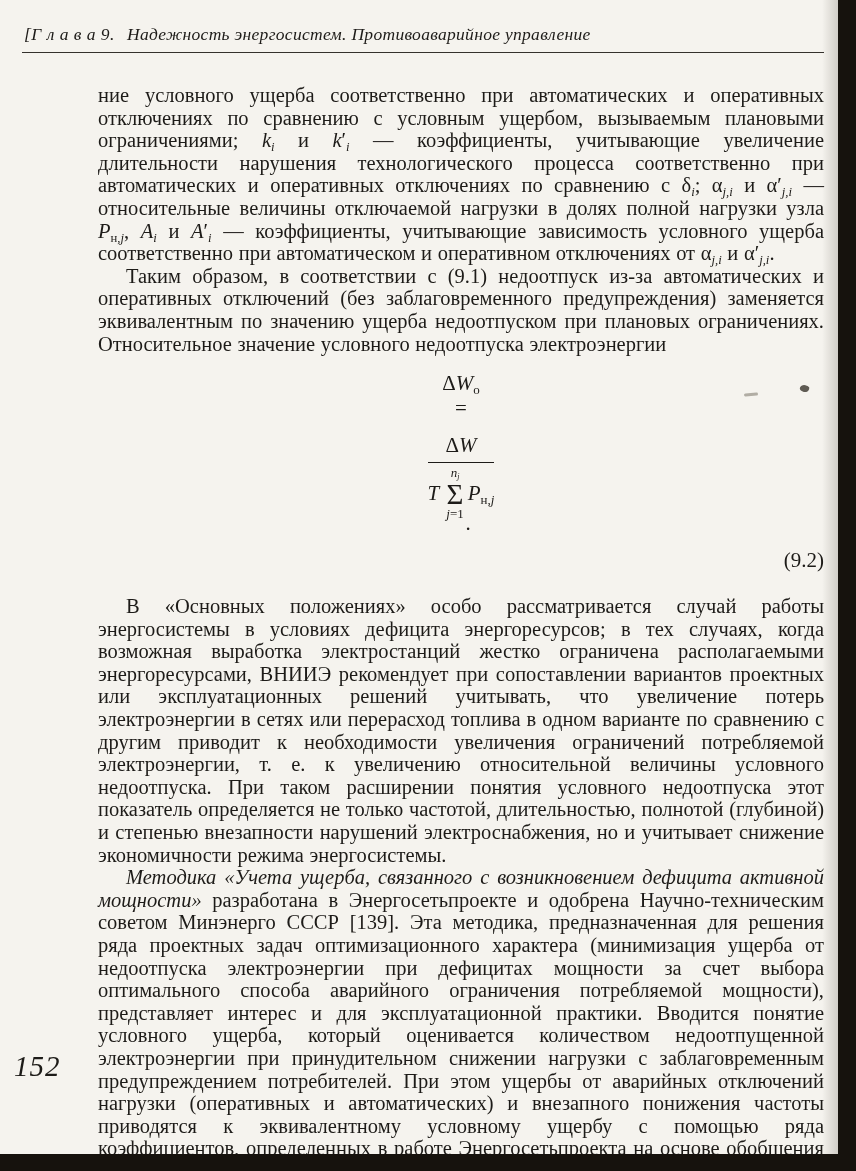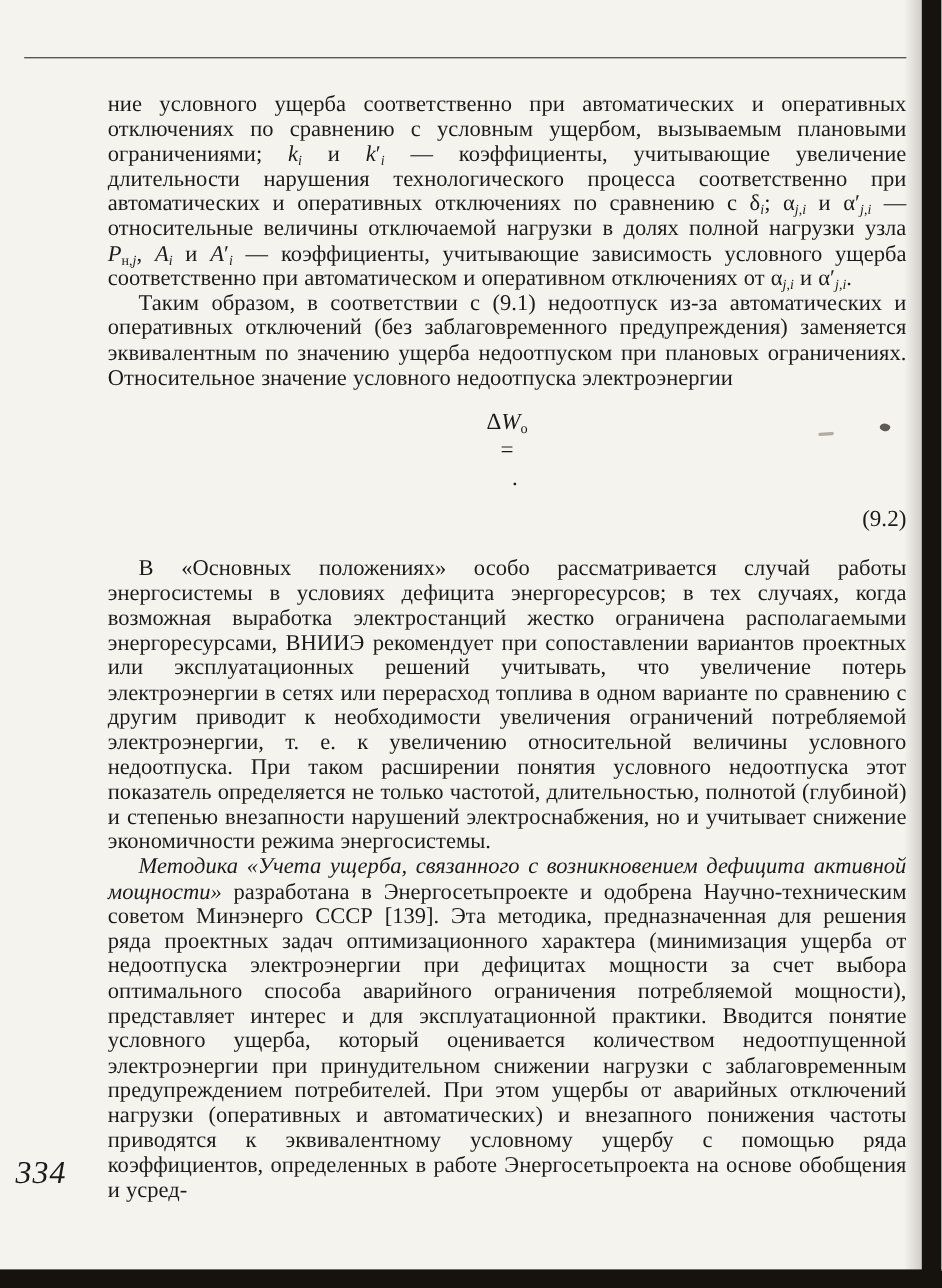--- a/index.html
+++ b/index.html
@@ -92,38 +92,53 @@
     position: absolute; left: 744px; top: 393px; width: 14px; height: 3px;
     background: #6e675a; border-radius: 2px; opacity: 0.5;
     transform: rotate(-4deg);
   }
 </style>
 </head>
 <body>
 
 <div class="page">
 
+  <header class="running-header">
+    <span class="chapter-label">[Г л а в а  9.</span><span class="chapter-title">Надежность энергосистем. Противоаварийное управление</span>
+  </header>
   <div class="header-rule"></div>
 
   <main class="body-col">
     <p class="noindent">ние условного ущерба соответственно при автоматических и оперативных отключениях по сравнению с условным ущербом, вызываемым плановыми ограничениями; <i>k<sub>i</sub></i> и <i>k</i>′<sub><i>i</i></sub> — коэффициенты, учитывающие увеличение длительности нарушения технологического процесса соответственно при автоматических и оперативных отключениях по сравнению с δ<sub><i>i</i></sub>; α<sub><i>j,i</i></sub> и α′<sub><i>j,i</i></sub> — относительные величины отключаемой нагрузки в долях полной нагрузки узла <i>P</i><sub>н,<i>j</i></sub>, <i>A<sub>i</sub></i> и <i>A</i>′<sub><i>i</i></sub> — коэффициенты, учитывающие зависимость условного ущерба соответственно при автоматическом и оперативном отключениях от α<sub><i>j,i</i></sub> и α′<sub><i>j,i</i></sub>.</p>
     <p>Таким образом, в соответствии с (9.1) недоотпуск из-за автоматических и оперативных отключений (без заблаговременного предупреждения) заменяется эквивалентным по значению ущерба недоотпуском при плановых ограничениях. Относительное значение условного недоотпуска электроэнергии</p>
 
     <div class="equation-row">
       <span class="eq-lhs">Δ<i>W</i><sub>о</sub></span>
       <span class="eq-eq">=</span>
+      <span class="frac">
+        <span class="frac-num">Δ<i>W</i></span>
+        <span class="frac-den">
+          <span class="den-coeff"><i>T</i></span>
+          <span class="sum">
+            <span class="sum-up"><i>n<sub>j</sub></i></span>
+            <span class="sum-sigma">Σ</span>
+            <span class="sum-low"><i>j</i>=1</span>
+          </span>
+          <span class="den-term"><i>P</i><sub>н,<i>j</i></sub></span>
+        </span>
+      </span>
       <span class="eq-dot">.</span>
       <span class="eq-num">(9.2)</span>
     </div>
 
     <p>В «Основных положениях» особо рассматривается случай работы энергосистемы в условиях дефицита энергоресурсов; в тех случаях, когда возможная выработка электростанций жестко ограничена располагаемыми энергоресурсами, ВНИИЭ рекомендует при сопоставлении вариантов проектных или эксплуатационных решений учитывать, что увеличение потерь электроэнергии в сетях или перерасход топлива в одном варианте по сравнению с другим приводит к необходимости увеличения ограничений потребляемой электроэнергии, т. е. к увеличению относительной величины условного недоотпуска. При таком расширении понятия условного недоотпуска этот показатель определяется не только частотой, длительностью, полнотой (глубиной) и степенью внезапности нарушений электроснабжения, но и учитывает снижение экономичности режима энергосистемы.</p>
     <p><i>Методика «Учета ущерба, связанного с возникновением дефицита активной мощности»</i> разработана в Энергосетьпроекте и одобрена Научно-техническим советом Минэнерго СССР [139]. Эта методика, предназначенная для решения ряда проектных задач оптимизационного характера (минимизация ущерба от недоотпуска электроэнергии при дефицитах мощности за счет выбора оптимального способа аварийного ограничения потребляемой мощности), представляет интерес и для эксплуатационной практики. Вводится понятие условного ущерба, который оценивается количеством недоотпущенной электроэнергии при принудительном снижении нагрузки с заблаговременным предупреждением потребителей. При этом ущербы от аварийных отключений нагрузки (оперативных и автоматических) и внезапного понижения частоты приводятся к эквивалентному условному ущербу с помощью ряда коэффициентов, определенных в работе Энергосетьпроекта на основе обобщения и усред-</p>
   </main>
 
-  <div class="page-number">334</div>
+  <div class="page-number">152</div>
 
   <div class="artifact-1"></div>
   <div class="artifact-2"></div>
   <div class="right-shade"></div>
   <div class="edge-right"></div>
   <div class="edge-bottom"></div>
 
 </div>
 
 </body></html>

